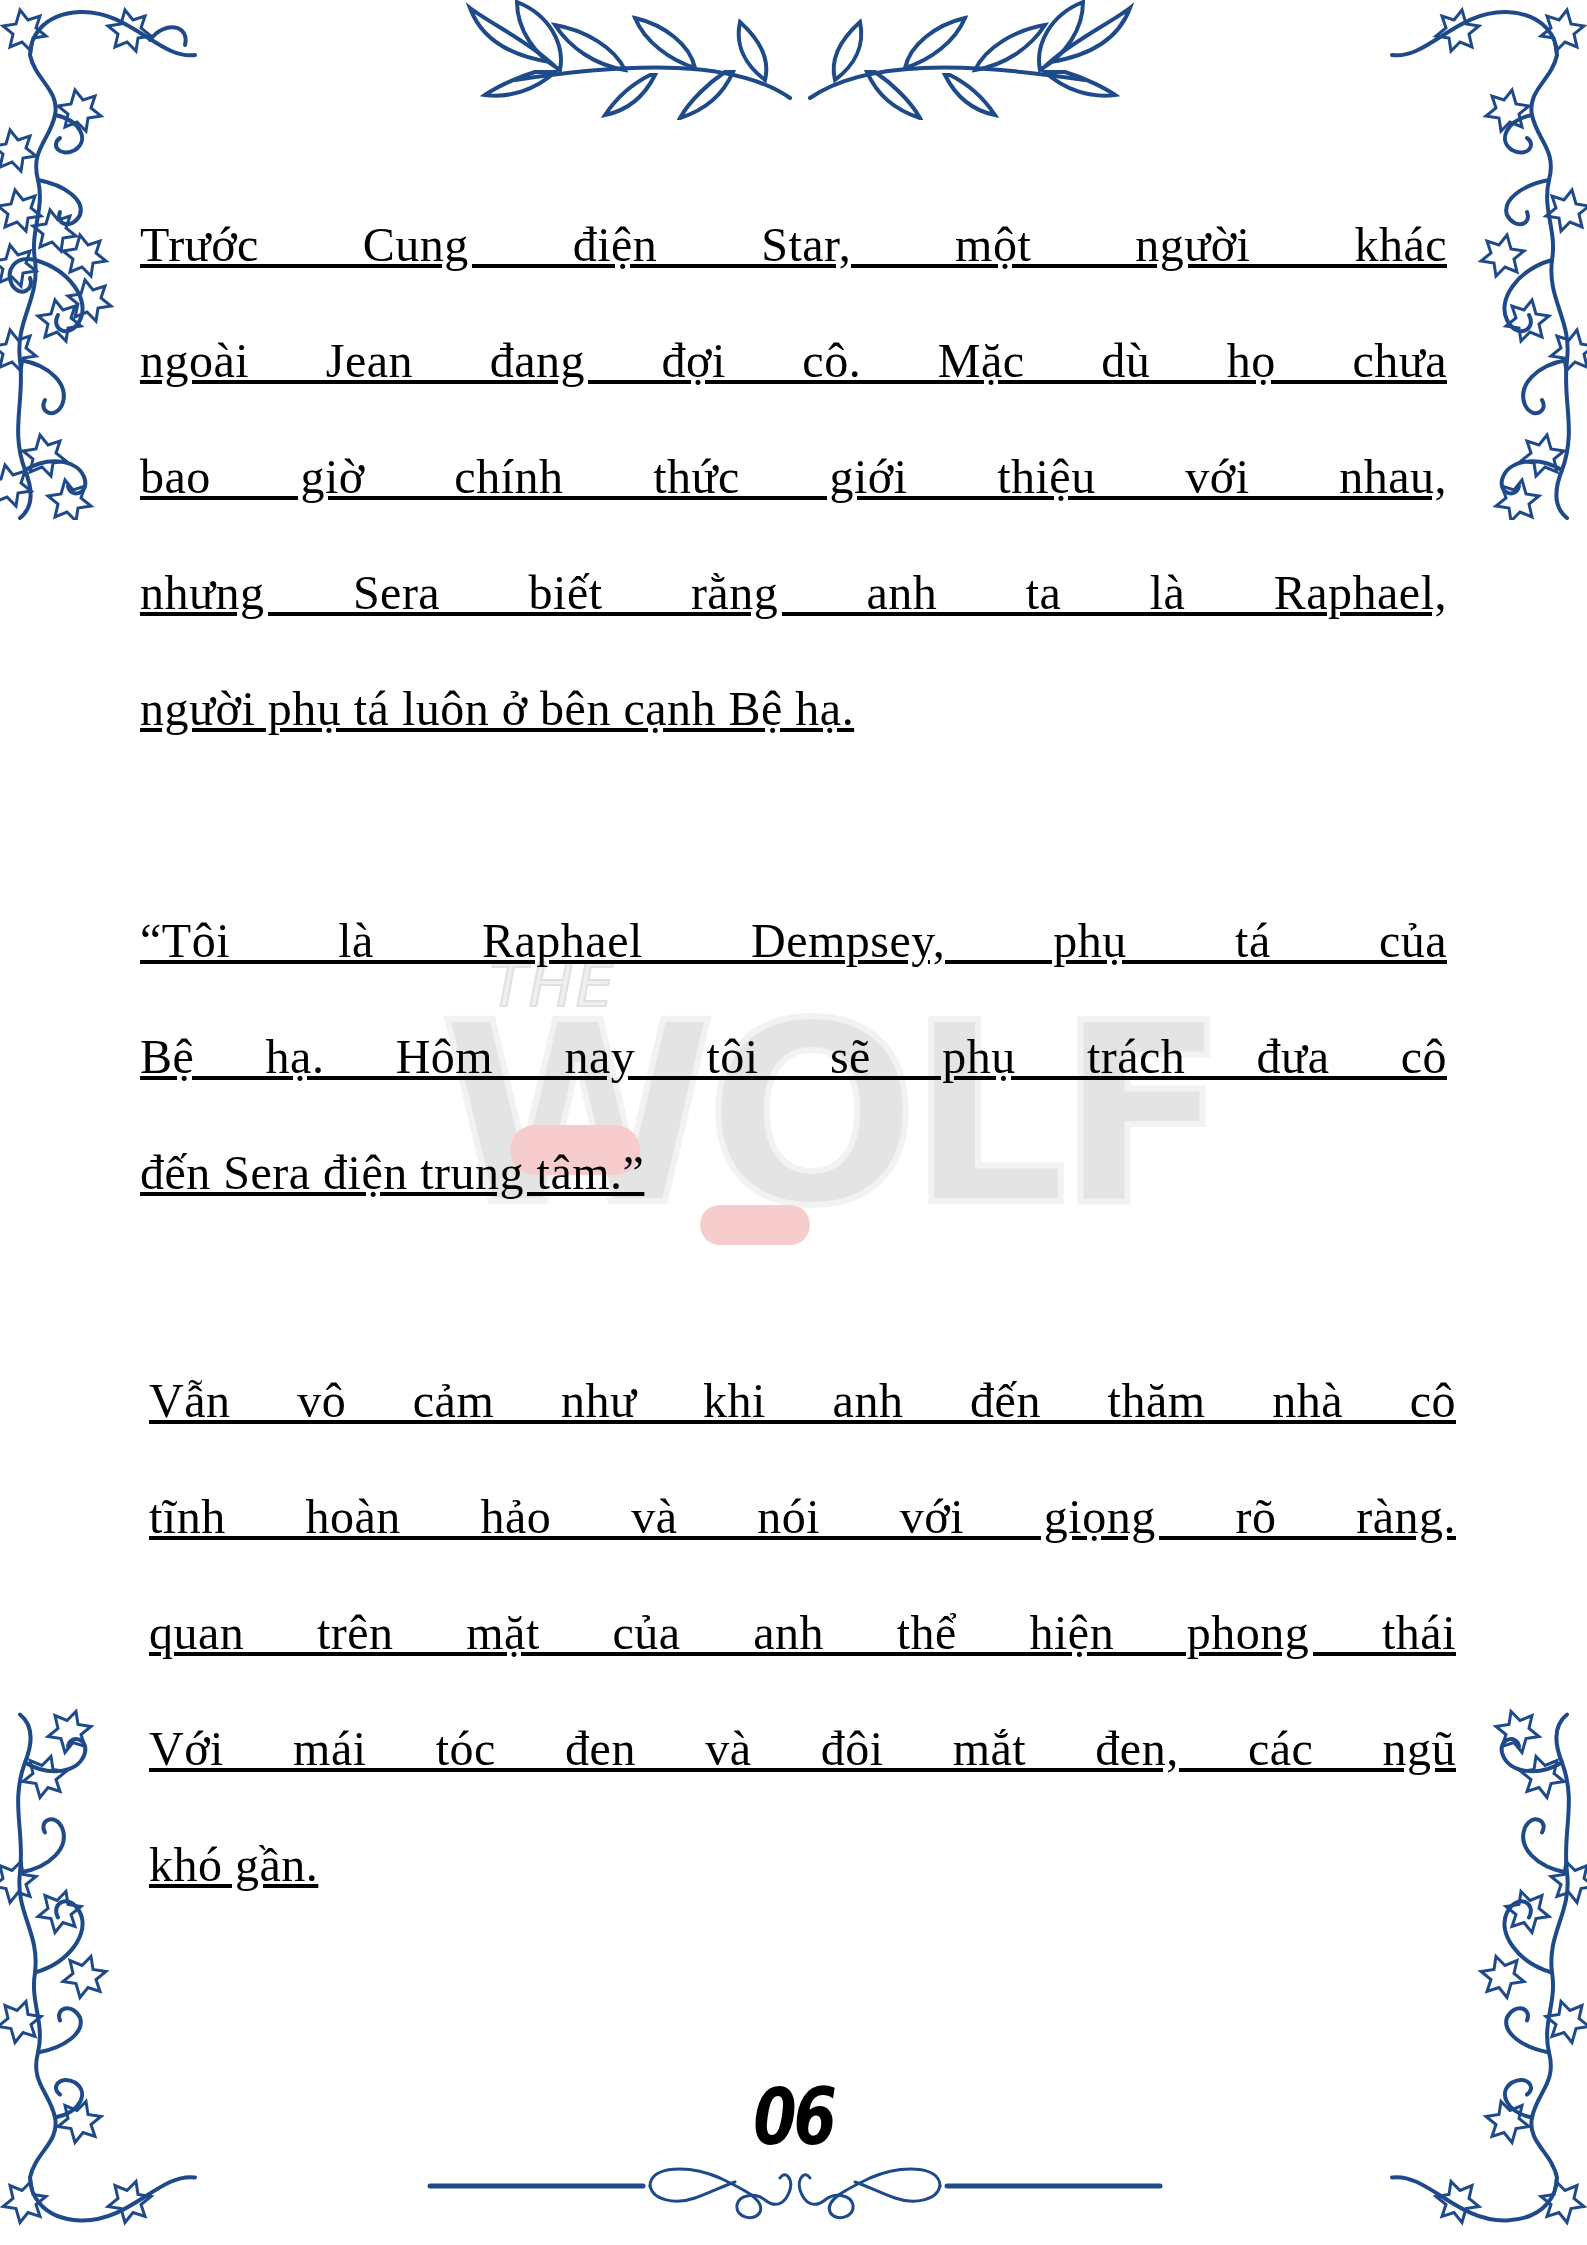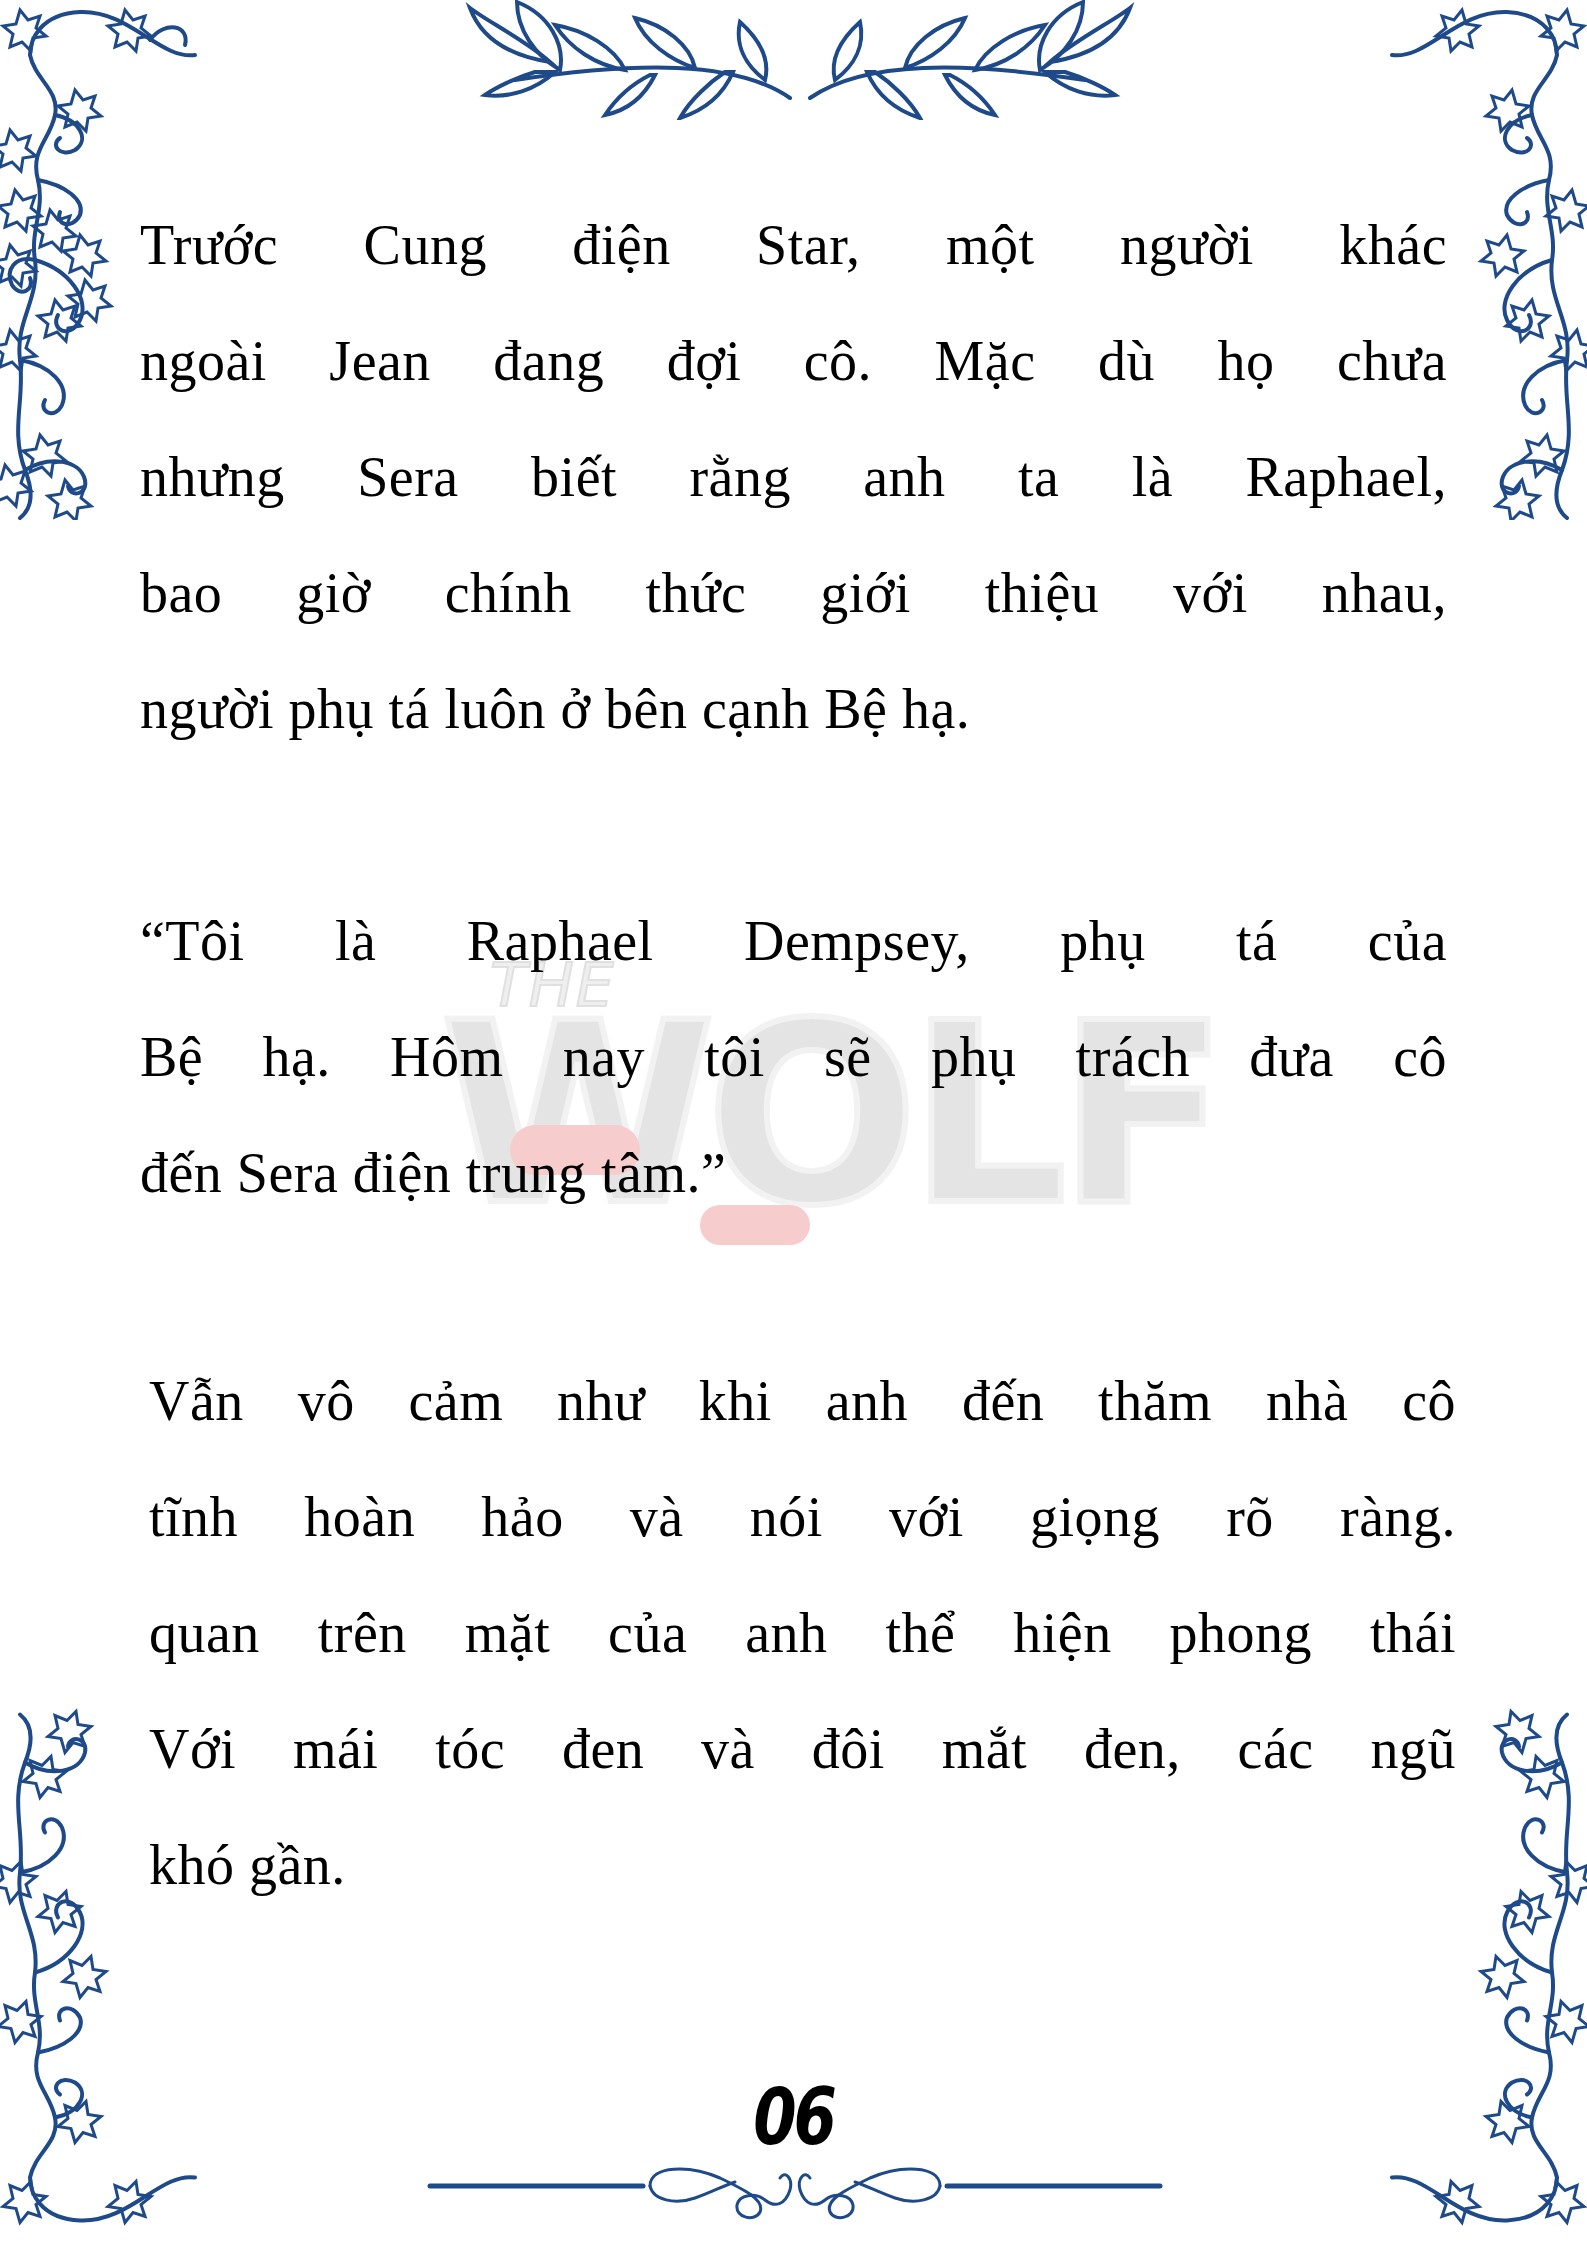--- a/index.html
+++ b/index.html
@@ -47,25 +47,26 @@
       -webkit-text-stroke: 6px #e8e8e8;
       letter-spacing: -10px;
     }
     .wm-cloud { position: absolute; border-radius: 50px; background: #f1a3a3; }
 
     
     .text-block {
       position: absolute;
       left: 140px;
       width: 1307px;
-      font-size: 56px;
+      font-size: 48px;
       line-height: 116px;
       text-align: justify;
       text-align-last: left;
       letter-spacing: 0.5px;
+      text-decoration: underline;
     }
     .para1 { top: 187px; }
     .para2 { top: 883px; }
     .para3 { top: 1343px; margin-left: 9px; }
     .line { display: block; text-align: justify; text-align-last: justify; white-space: nowrap; }
     .line.last { text-align-last: left; }
 
     
     .page-number {
       position: absolute;
@@ -195,22 +196,22 @@
   <div class="watermark">
     <span class="wm-the">THE</span>
     <span class="wm-word">WOLF</span>
     <div class="wm-cloud" style="left:90px; top:175px; width:130px; height:50px;"></div>
     <div class="wm-cloud" style="left:280px; top:255px; width:110px; height:40px;"></div>
   </div>
 
   <div class="text-block para1">
     <span class="line">Trước Cung điện Star, một người khác</span>
     <span class="line">ngoài Jean đang đợi cô. Mặc dù họ chưa</span>
+    <span class="line">bao giờ chính thức giới thiệu với nhau,</span>
     <span class="line">nhưng Sera biết rằng anh ta là Raphael,</span>
-    <span class="line">bao giờ chính thức giới thiệu với nhau,</span>
     <span class="line last">người phụ tá luôn ở bên cạnh Bệ hạ.</span>
   </div>
 
   <div class="text-block para2">
     <span class="line">“Tôi là Raphael Dempsey, phụ tá của</span>
     <span class="line">Bệ hạ. Hôm nay tôi sẽ phụ trách đưa cô</span>
     <span class="line last">đến Sera điện trung tâm.”</span>
   </div>
 
   <div class="text-block para3">

